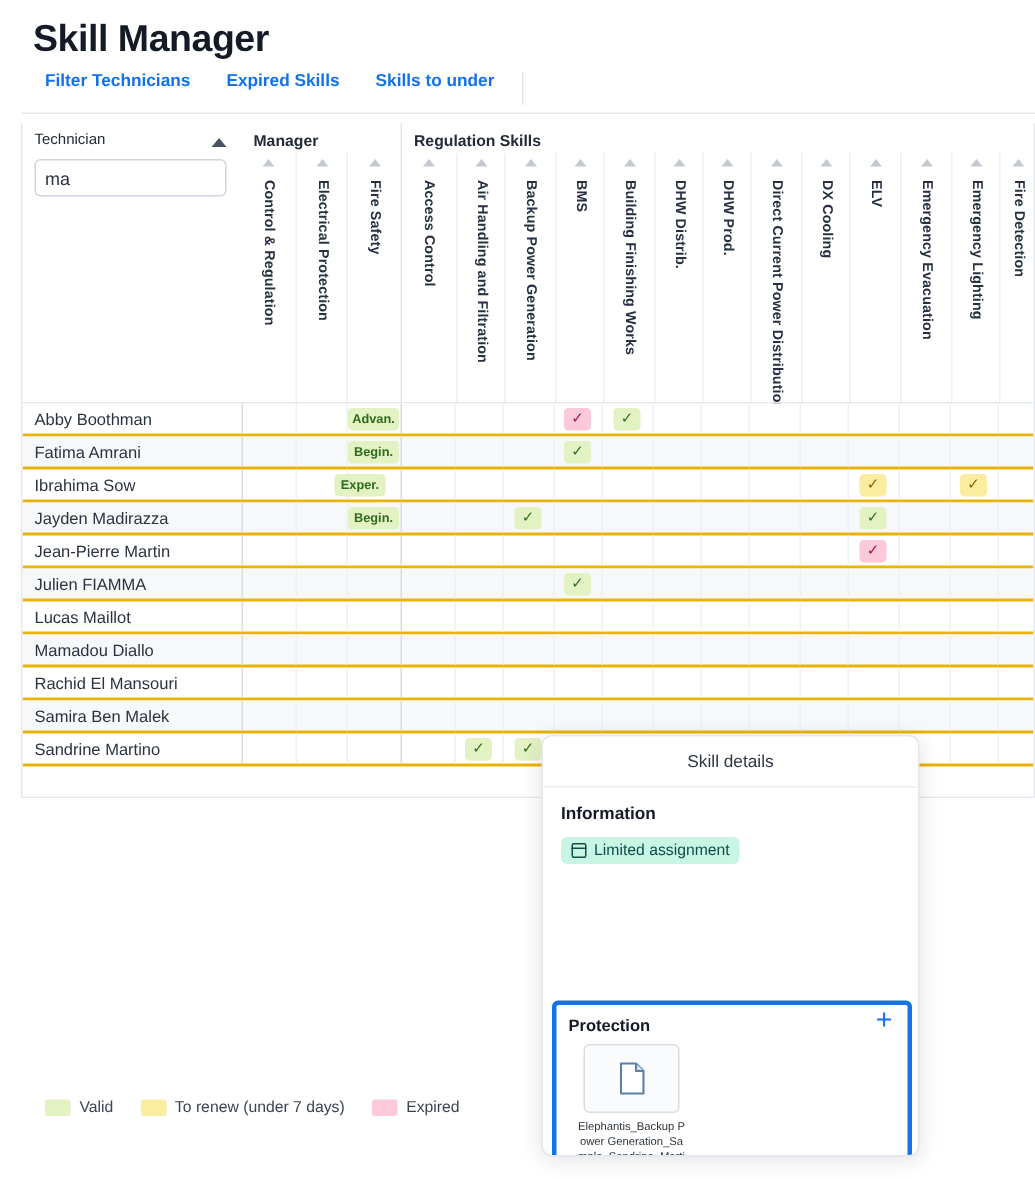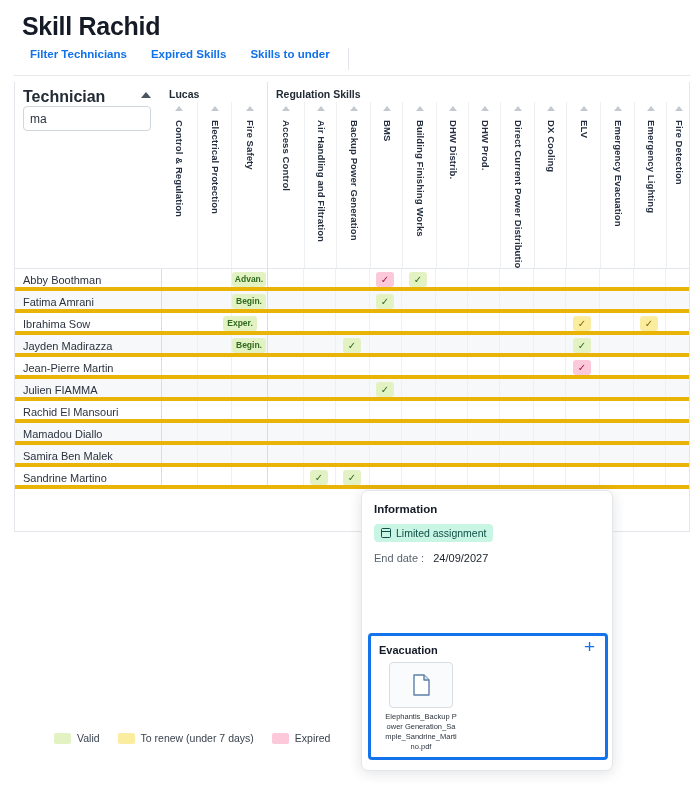--- a/index.html
+++ b/index.html
@@ -72,39 +72,39 @@
     font-size:9.5px;font-weight:bold;color:#263040;white-space:nowrap;
     letter-spacing:0.1px;
   }
 
   
   .tech-head{
     position:absolute;left:0;top:0;width:146px;height:186px;
     box-sizing:border-box;background:#fff;
   }
   .tech-head-label{
-    position:absolute;left:8px;top:6px;font-size:16px;font-weight:bold;color:#222b36;
+    position:absolute;left:8px;top:6px;font-size:10px;font-weight:normal;color:#222b36;
   }
   .tech-head-caret{
     position:absolute;right:10px;top:10px;
     width:0;height:0;border-left:5px solid transparent;border-right:5px solid transparent;
     border-bottom:6px solid #4a5360;
   }
   .tech-input{
     position:absolute;left:8px;top:24px;width:128px;height:25px;
     box-sizing:border-box;border:1px solid #cfd6dd;border-radius:4px;
     font-family:inherit;font-size:12px;color:#2a3340;padding:0 6px;background:#fff;
     outline:none;
   }
 
   
   .grid-body{position:relative;height:263px;background:#fff;}
   .row{
     position:relative;height:22px;box-sizing:border-box;
-    border-bottom:4px solid #eab308;
+    border-bottom:2px solid #eab308;
   }
   .row.alt{background:#f6f8f9;}
   .row-name{
     position:absolute;left:8px;top:0;height:22px;line-height:22px;
     font-size:11px;color:#2b3340;white-space:nowrap;
   }
   .cellline{
     position:absolute;top:0;bottom:0;width:1px;background:#eef1f3;
   }
   .cellline.major{background:#d8dde2;}
@@ -115,21 +115,21 @@
   }
   .badge.lvl{width:34px;}
   .badge.chk{width:18px;font-size:10px;}
   .b-valid{background:#e3f2c2;color:#2f6b1f;}
   .b-renew{background:#faeda0;color:#8a6400;}
   .b-exp{background:#fbc9da;color:#a8123e;}
 
   
   .legend{
     position:absolute;left:30px;top:732px;display:flex;align-items:center;gap:8px;
-    font-size:10.5px;color:#3a434f;margin-left:24px;
+    font-size:10.5px;color:#3a434f;
   }
   .legend .sw{width:17px;height:11px;border-radius:2px;display:inline-block;}
   .legend .item{display:flex;align-items:center;gap:6px;margin-right:10px;}
 
   
   .popup{
     position:absolute;left:361px;top:490px;width:252px;height:281px;
     background:#fff;border:1px solid #e3e6ea;border-radius:7px;
     box-shadow:0 2px 14px rgba(20,30,45,.13);
     box-sizing:border-box;overflow:hidden;
@@ -180,21 +180,21 @@
   .att-name{
     margin-top:4px;font-size:7.5px;line-height:10px;color:#2c343d;
     word-break:break-all;
   }
 </style>
 </head>
 <body>
 
 <div id="app">
 
-  <div class="page-title">Skill Rachid</div>
+  <div class="page-title">Skill Manager</div>
 
   <div class="tabbar">
     <div class="tab">Filter Technicians</div>
     <div class="tab">Expired Skills</div>
     <div class="tab">Skills to under</div>
     <div class="vdiv"></div>
   </div>
   <div class="hr-under-tabs"></div>
 
   <div class="grid">
@@ -202,21 +202,21 @@
     <div class="grid-head">
 
       <div class="tech-head">
         <div class="tech-head-label">Technician</div>
         <div class="tech-head-caret"></div>
         <input class="tech-input" value="ma" style="">
       </div>
 
       <div id="groups-host">
           <div class="grp first" style="left: 146px; width: 106px;">
-            <div class="grp-title">Lucas</div>
+            <div class="grp-title">Manager</div>
             <div class="grp-body">
               <div class="colhead cfirst" style="left: 0px; width: 36px;">
                 <div class="sort-caret"></div>
                 <div class="vtext">Control &amp; Regulation</div>
               </div>
               <div class="colhead" style="left: 36px; width: 34px;">
                 <div class="sort-caret"></div>
                 <div class="vtext">Electrical Protection</div>
               </div>
               <div class="colhead" style="left: 70px; width: 36px;">
@@ -407,40 +407,59 @@
           <div class="cellline" style="left: 452px;"></div>
           <div class="cellline" style="left: 484px;"></div>
           <div class="cellline" style="left: 518px;"></div>
           <div class="cellline" style="left: 550px;"></div>
           <div class="cellline" style="left: 584px;"></div>
           <div class="cellline" style="left: 618px;"></div>
           <div class="cellline" style="left: 650px;"></div>
           <div class="badge chk b-valid" style="left: 361px;">✓</div>
         </div>
         <div class="row">
-          <div class="row-name">Rachid El Mansouri</div>
+          <div class="row-name">Lucas Maillot</div>
           <div class="cellline major" style="left: 146px;"></div>
           <div class="cellline major" style="left: 252px;"></div>
           <div class="cellline" style="left: 182px;"></div>
           <div class="cellline" style="left: 216px;"></div>
           <div class="cellline" style="left: 288px;"></div>
           <div class="cellline" style="left: 320px;"></div>
           <div class="cellline" style="left: 354px;"></div>
           <div class="cellline" style="left: 386px;"></div>
           <div class="cellline" style="left: 420px;"></div>
           <div class="cellline" style="left: 452px;"></div>
           <div class="cellline" style="left: 484px;"></div>
           <div class="cellline" style="left: 518px;"></div>
           <div class="cellline" style="left: 550px;"></div>
           <div class="cellline" style="left: 584px;"></div>
           <div class="cellline" style="left: 618px;"></div>
           <div class="cellline" style="left: 650px;"></div>
         </div>
         <div class="row alt">
           <div class="row-name">Mamadou Diallo</div>
+          <div class="cellline major" style="left: 146px;"></div>
+          <div class="cellline major" style="left: 252px;"></div>
+          <div class="cellline" style="left: 182px;"></div>
+          <div class="cellline" style="left: 216px;"></div>
+          <div class="cellline" style="left: 288px;"></div>
+          <div class="cellline" style="left: 320px;"></div>
+          <div class="cellline" style="left: 354px;"></div>
+          <div class="cellline" style="left: 386px;"></div>
+          <div class="cellline" style="left: 420px;"></div>
+          <div class="cellline" style="left: 452px;"></div>
+          <div class="cellline" style="left: 484px;"></div>
+          <div class="cellline" style="left: 518px;"></div>
+          <div class="cellline" style="left: 550px;"></div>
+          <div class="cellline" style="left: 584px;"></div>
+          <div class="cellline" style="left: 618px;"></div>
+          <div class="cellline" style="left: 650px;"></div>
+        </div>
+        <div class="row">
+          <div class="row-name">Rachid El Mansouri</div>
           <div class="cellline major" style="left: 146px;"></div>
           <div class="cellline major" style="left: 252px;"></div>
           <div class="cellline" style="left: 182px;"></div>
           <div class="cellline" style="left: 216px;"></div>
           <div class="cellline" style="left: 288px;"></div>
           <div class="cellline" style="left: 320px;"></div>
           <div class="cellline" style="left: 354px;"></div>
           <div class="cellline" style="left: 386px;"></div>
           <div class="cellline" style="left: 420px;"></div>
           <div class="cellline" style="left: 452px;"></div>
@@ -503,34 +522,31 @@
       <span class="sw" style="background:#faeda0"></span>
       <span>To renew (under 7 days)</span>
     </div>
     <div class="item">
       <span class="sw" style="background:#fbc9da"></span>
       <span>Expired</span>
     </div>
   </div>
 
   <div class="popup">
+    <div class="popup-head">Skill details</div>
     <div class="popup-body">
       <div class="sec-title">Information</div>
       <div class="chip">
         <span class="cal"></span>
         <span>Limited assignment</span>
       </div>
-      <div class="kv">
-        <span class="k">End date :</span>
-        <span class="v">24/09/2027</span>
-      </div>
 
       <div class="attachments">
         <div class="att-head">
-          <span class="att-title">Evacuation</span>
+          <span class="att-title">Protection</span>
           <span class="att-plus">+</span>
         </div>
         <div class="att-item">
           <div class="att-thumb">
             <svg class="doc-ico" viewBox="0 0 17 22">
               <path d="M1 1 h10 l5 5 v15 h-15 z" fill="#ffffff" stroke="#5c7fa8" stroke-width="1.4" stroke-linejoin="round"></path>
               <path d="M11 1 v5 h5" fill="#dde6f0" stroke="#5c7fa8" stroke-width="1.4" stroke-linejoin="round"></path>
             </svg>
           </div>
           <div class="att-name">Elephantis_Backup Power Generation_Sample_Sandrine_Martino.pdf</div>

